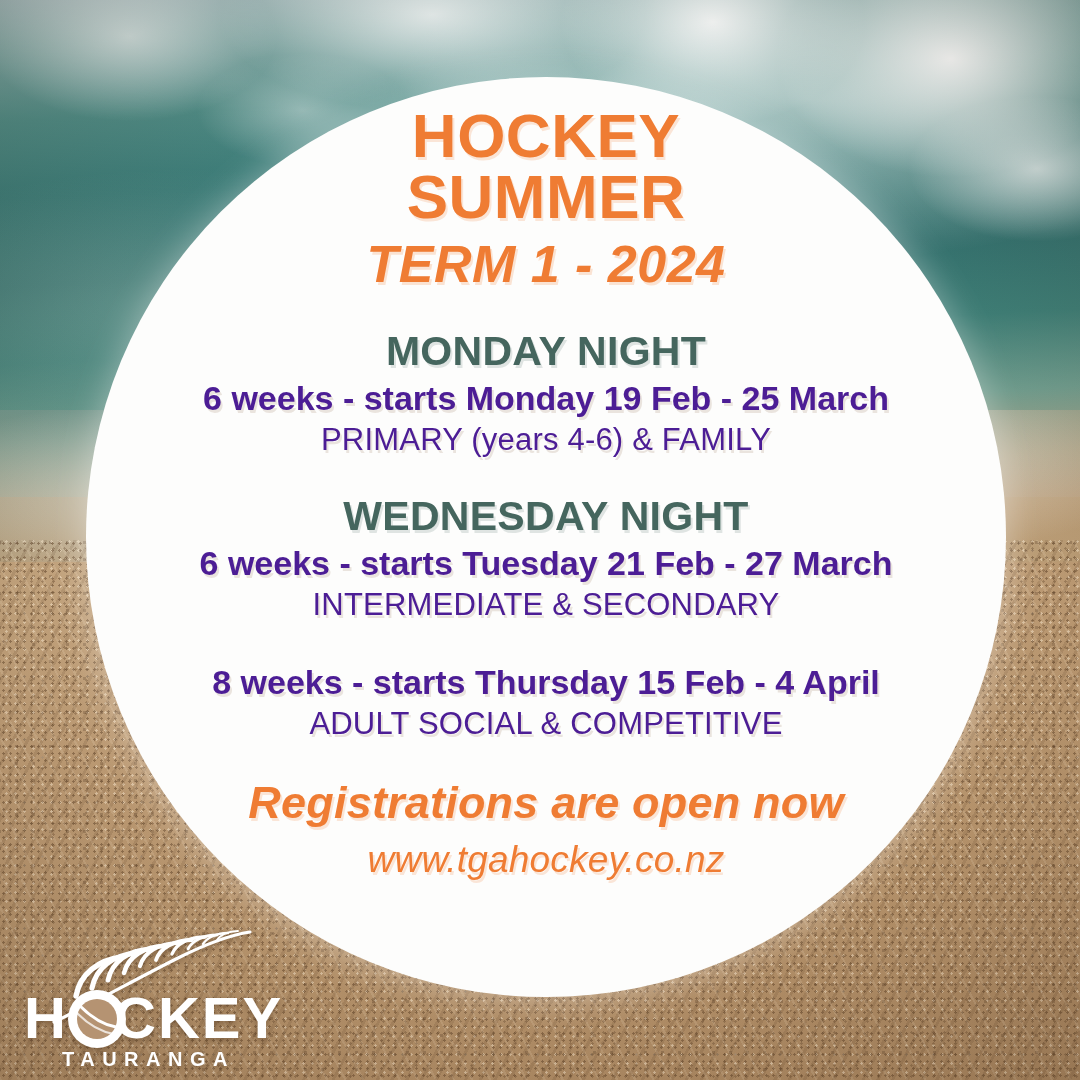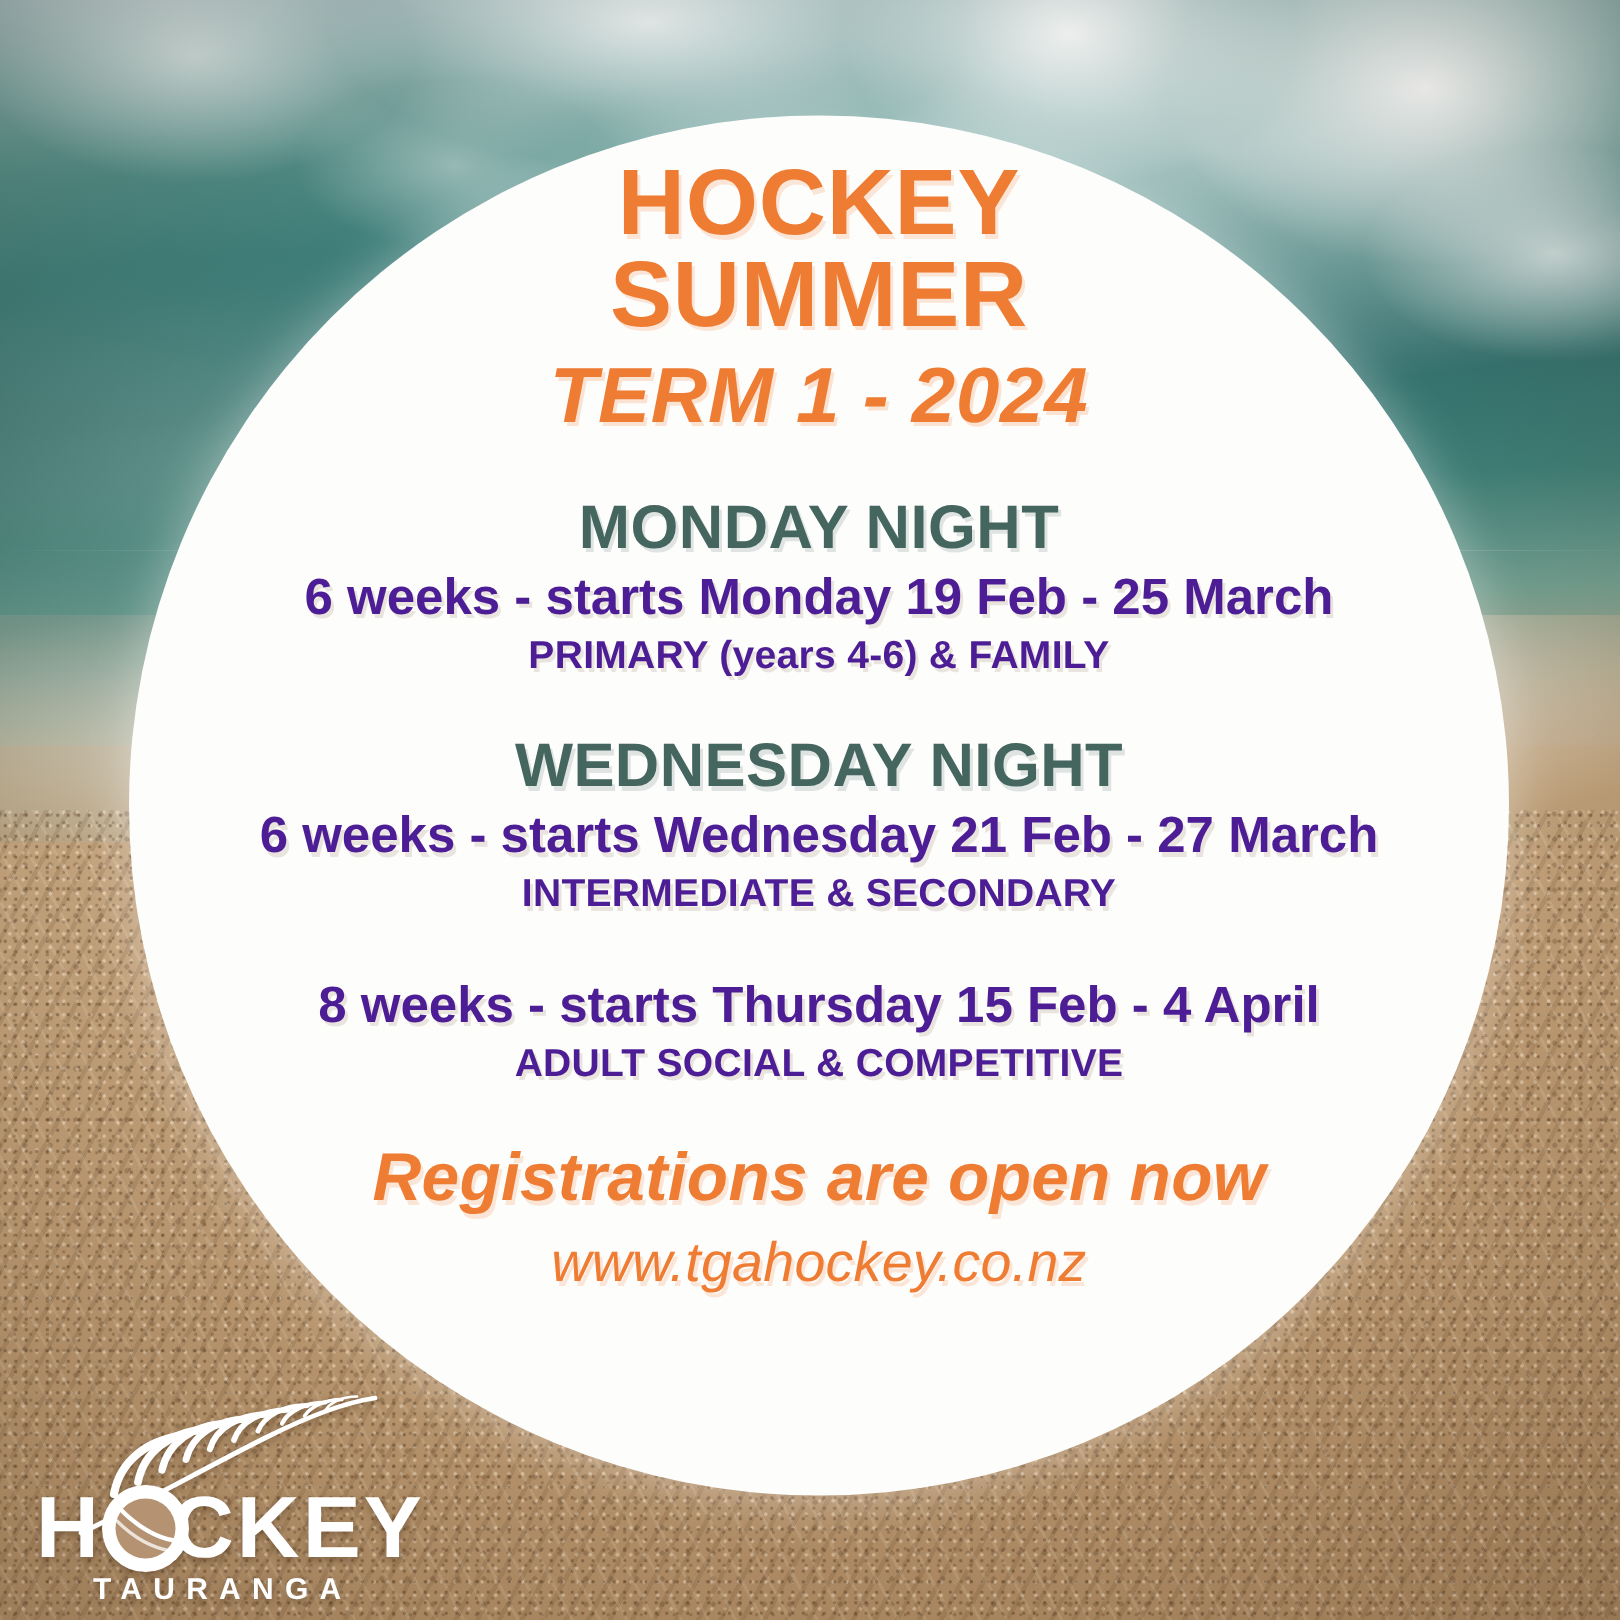--- a/index.html
+++ b/index.html
@@ -138,21 +138,21 @@
     font-size:41px; font-weight:bold; letter-spacing:.3px;
     line-height:1.12;
     text-shadow:2px 3px 0 rgba(69,102,94,.16);
   }
   .s-dates {
     font-size:34px; font-weight:bold; line-height:1.2;
     margin-top:3px;
     text-shadow:2px 3px 0 rgba(138,101,71,.16);
   }
   .s-group {
-    font-size:26px; font-weight:bold; line-height:1.2;
+    font-size:31px; font-weight:normal; line-height:1.2;
     margin-top:3px; letter-spacing:.2px;
     text-shadow:2px 3px 0 rgba(138,101,71,.16);
   }
 
   .cta { margin-top:34px; }
   .cta-line1 {
     font-size:45px; font-weight:bold; font-style:italic;
     letter-spacing:.2px;
     text-shadow:2px 3px 0 rgba(238,124,52,.18);
   }
@@ -195,21 +195,21 @@
     <div class="subtitle t-orange">TERM 1 - 2024</div>
 
     <div class="session first">
       <div class="s-head  t-teal">MONDAY NIGHT</div>
       <div class="s-dates t-brown">6 weeks - starts Monday 19 Feb - 25 March</div>
       <div class="s-group t-brown">PRIMARY (years 4-6) &amp; FAMILY</div>
     </div>
 
     <div class="session">
       <div class="s-head  t-teal">WEDNESDAY NIGHT</div>
-      <div class="s-dates t-brown">6 weeks - starts Wednesday 21 Feb - 27 March</div>
+      <div class="s-dates t-brown">6 weeks - starts Tuesday 21 Feb - 27 March</div>
       <div class="s-group t-brown">INTERMEDIATE &amp; SECONDARY</div>
     </div>
 
     <div class="session">
       <div class="s-dates t-brown">8 weeks - starts Thursday 15 Feb - 4 April</div>
       <div class="s-group t-brown">ADULT SOCIAL &amp; COMPETITIVE</div>
     </div>
 
     <div class="cta">
       <div class="cta-line1 t-orange">Registrations are open now</div>

